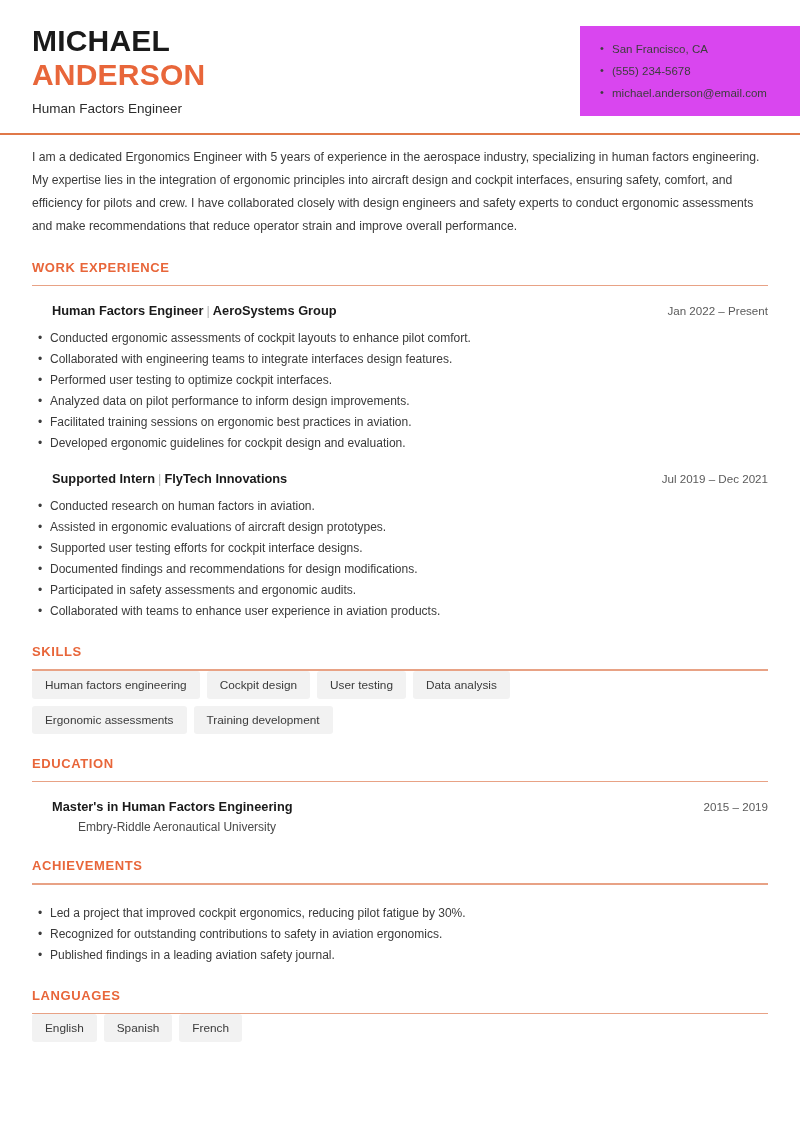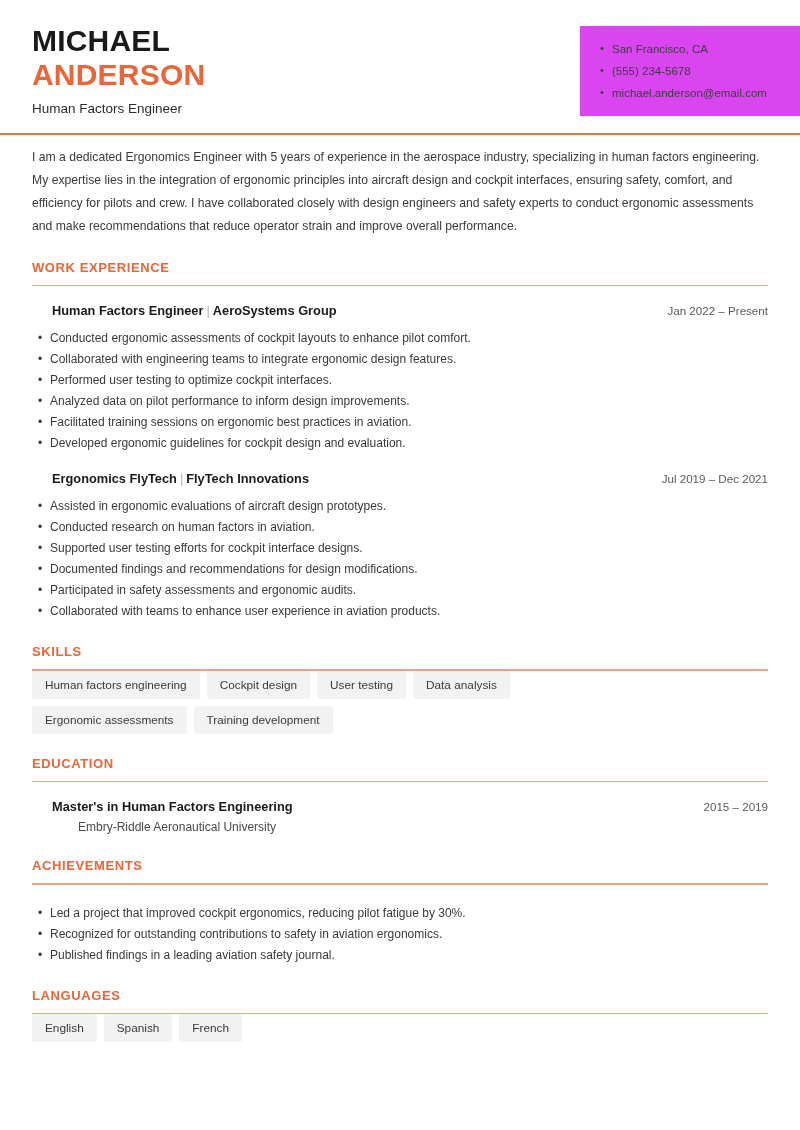--- a/index.html
+++ b/index.html
@@ -248,38 +248,38 @@
 
       <div class="entry">
         <div class="entry-head">
           <div class="entry-title">
             <span>Human Factors Engineer</span><span class="entry-sep">|</span><span>AeroSystems Group</span>
           </div>
           <div class="entry-date">Jan 2022 – Present</div>
         </div>
         <ul class="bullets">
           <li>Conducted ergonomic assessments of cockpit layouts to enhance pilot comfort.</li>
-          <li>Collaborated with engineering teams to integrate ergonomic design features.</li>
+          <li>Collaborated with engineering teams to integrate interfaces design features.</li>
           <li>Performed user testing to optimize cockpit interfaces.</li>
           <li>Analyzed data on pilot performance to inform design improvements.</li>
           <li>Facilitated training sessions on ergonomic best practices in aviation.</li>
           <li>Developed ergonomic guidelines for cockpit design and evaluation.</li>
         </ul>
       </div>
 
       <div class="entry">
         <div class="entry-head">
           <div class="entry-title">
-            <span>Ergonomics FlyTech</span><span class="entry-sep">|</span><span>FlyTech Innovations</span>
+            <span>Supported Intern</span><span class="entry-sep">|</span><span>FlyTech Innovations</span>
           </div>
           <div class="entry-date">Jul 2019 – Dec 2021</div>
         </div>
         <ul class="bullets">
+          <li>Conducted research on human factors in aviation.</li>
           <li>Assisted in ergonomic evaluations of aircraft design prototypes.</li>
-          <li>Conducted research on human factors in aviation.</li>
           <li>Supported user testing efforts for cockpit interface designs.</li>
           <li>Documented findings and recommendations for design modifications.</li>
           <li>Participated in safety assessments and ergonomic audits.</li>
           <li>Collaborated with teams to enhance user experience in aviation products.</li>
         </ul>
       </div>
     </div>
 
     <div class="section">
       <div class="section-title">SKILLS</div>

